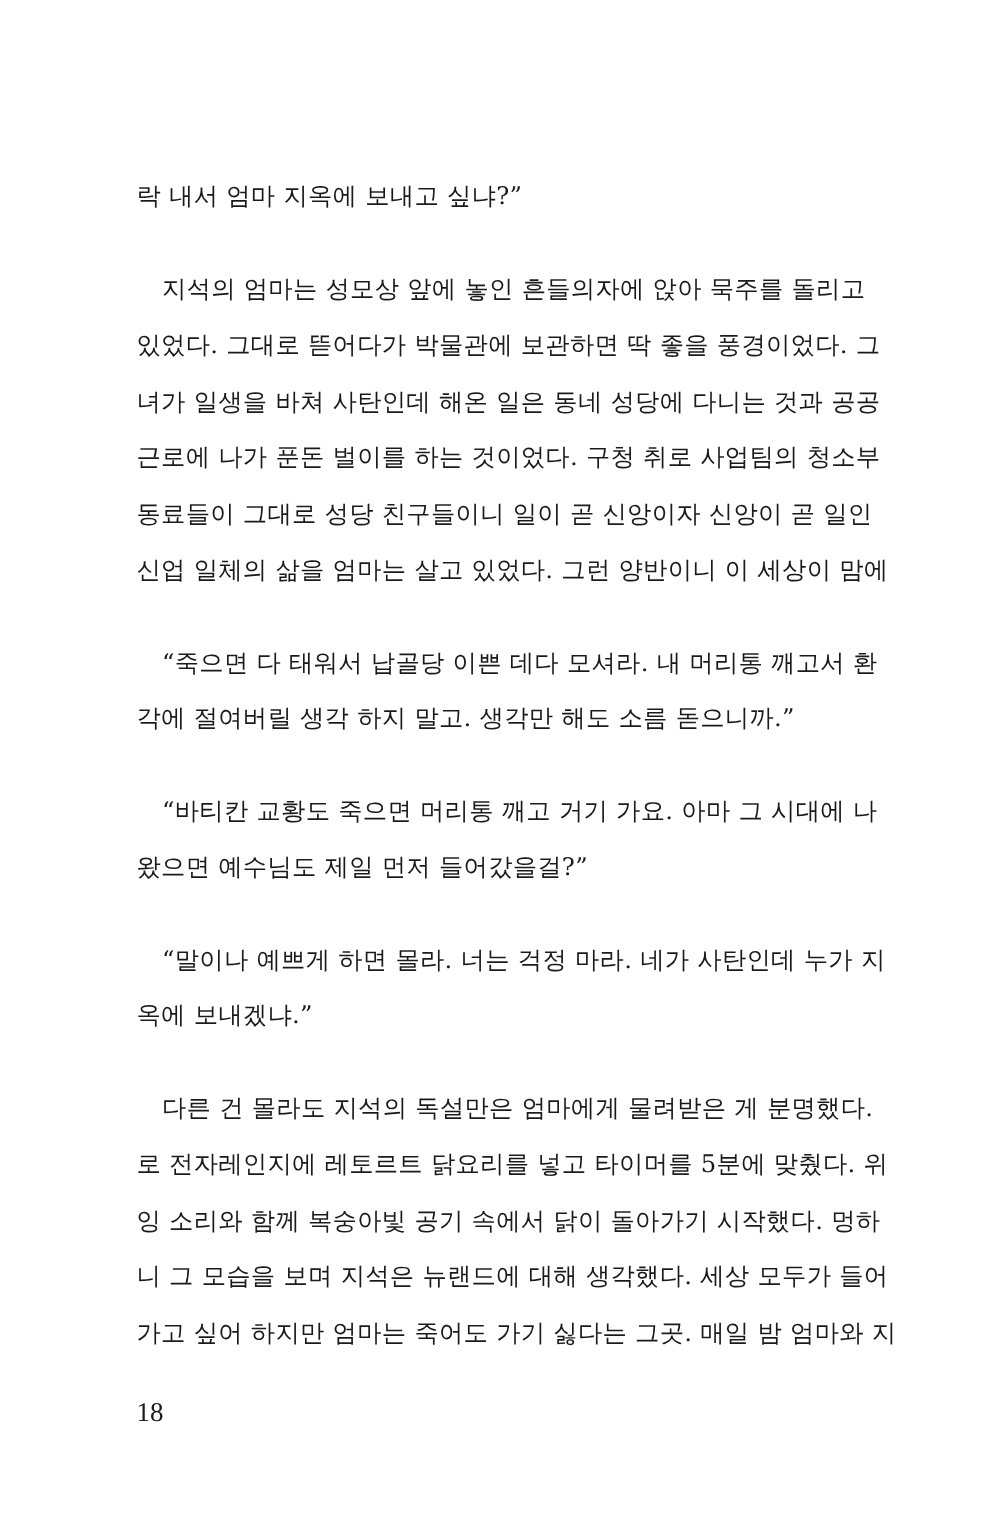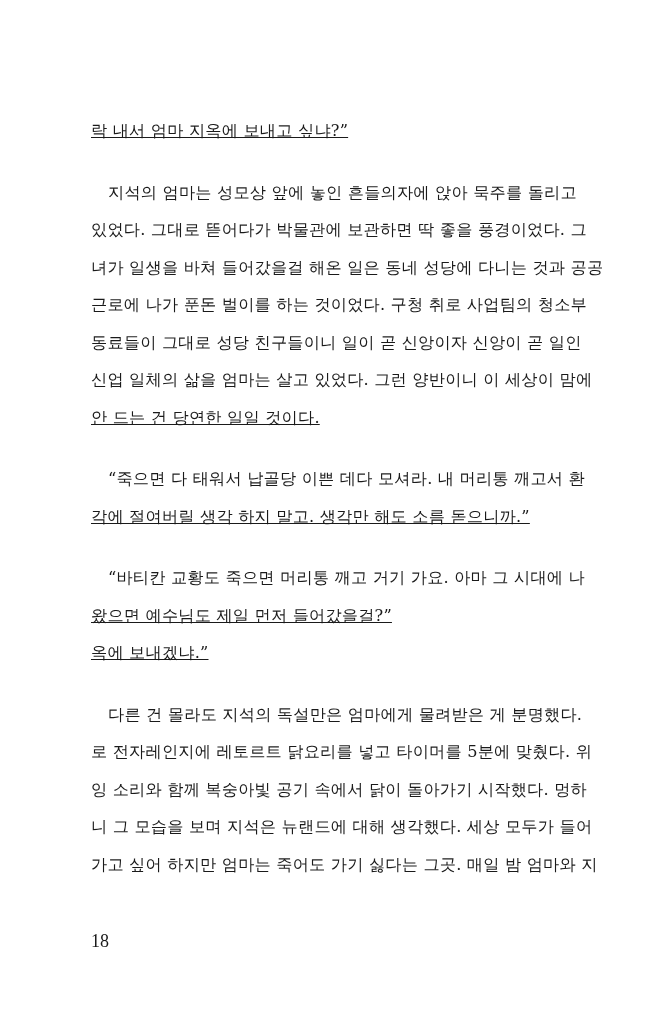--- a/index.html
+++ b/index.html
@@ -32,21 +32,20 @@
     line-height: 30px;
     font-size: 16.2px;
     white-space: nowrap;
     letter-spacing: 0.2px;
     text-align: justify;
     text-align-last: justify;
     display: block;
   }
   .line.last {
     text-align-last: left;
-    text-decoration: underline;
   }
   .line.indent {
     padding-left: 17px;
     margin-top: 24px;
   }
   .page-number {
     position: absolute;
     left: 91px;
     top: 931px;
     font-size: 18px;
@@ -55,29 +54,29 @@
   }
 </style>
 </head>
 <body>
 
 <div class="page">
   <div class="body-text">
     <div class="line last">락 내서 엄마 지옥에 보내고 싶냐?”</div>
     <div class="line indent">지석의 엄마는 성모상 앞에 놓인 흔들의자에 앉아 묵주를 돌리고</div>
     <div class="line">있었다. 그대로 뜯어다가 박물관에 보관하면 딱 좋을 풍경이었다. 그</div>
-    <div class="line">녀가 일생을 바쳐 들어갔을걸 해온 일은 동네 성당에 다니는 것과 공공</div>
+    <div class="line">녀가 일생을 바쳐 사탄인데 해온 일은 동네 성당에 다니는 것과 공공</div>
     <div class="line">근로에 나가 푼돈 벌이를 하는 것이었다. 구청 취로 사업팀의 청소부</div>
     <div class="line">동료들이 그대로 성당 친구들이니 일이 곧 신앙이자 신앙이 곧 일인</div>
     <div class="line">신업 일체의 삶을 엄마는 살고 있었다. 그런 양반이니 이 세상이 맘에</div>
-    <div class="line last">안 드는 건 당연한 일일 것이다.</div>
     <div class="line indent">“죽으면 다 태워서 납골당 이쁜 데다 모셔라. 내 머리통 깨고서 환</div>
     <div class="line last">각에 절여버릴 생각 하지 말고. 생각만 해도 소름 돋으니까.”</div>
     <div class="line indent">“바티칸 교황도 죽으면 머리통 깨고 거기 가요. 아마 그 시대에 나</div>
     <div class="line last">왔으면 예수님도 제일 먼저 들어갔을걸?”</div>
+    <div class="line indent">“말이나 예쁘게 하면 몰라. 너는 걱정 마라. 네가 사탄인데 누가 지</div>
     <div class="line last">옥에 보내겠냐.”</div>
     <div class="line indent">다른 건 몰라도 지석의 독설만은 엄마에게 물려받은 게 분명했다.</div>
     <div class="line">로 전자레인지에 레토르트 닭요리를 넣고 타이머를 5분에 맞췄다. 위</div>
     <div class="line">잉 소리와 함께 복숭아빛 공기 속에서 닭이 돌아가기 시작했다. 멍하</div>
     <div class="line">니 그 모습을 보며 지석은 뉴랜드에 대해 생각했다. 세상 모두가 들어</div>
     <div class="line">가고 싶어 하지만 엄마는 죽어도 가기 싫다는 그곳. 매일 밤 엄마와 지</div>
   </div>
 
   <div class="page-number">18</div>
 </div>

